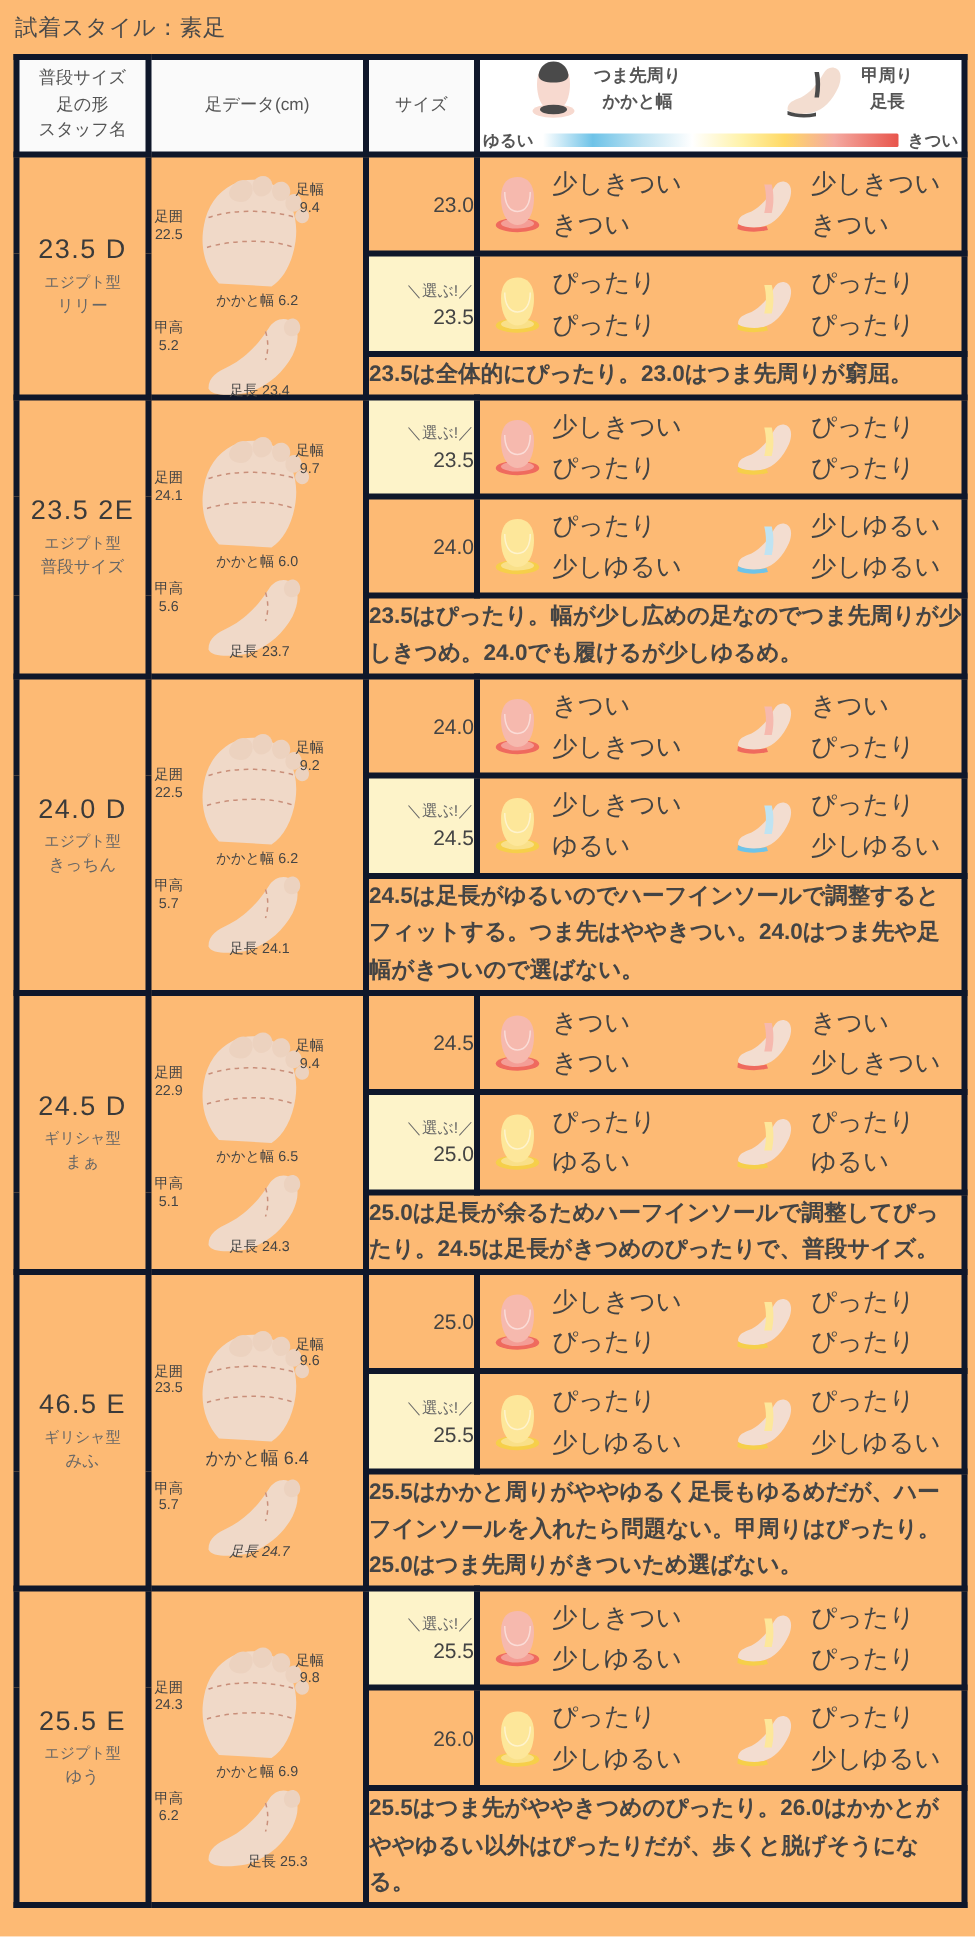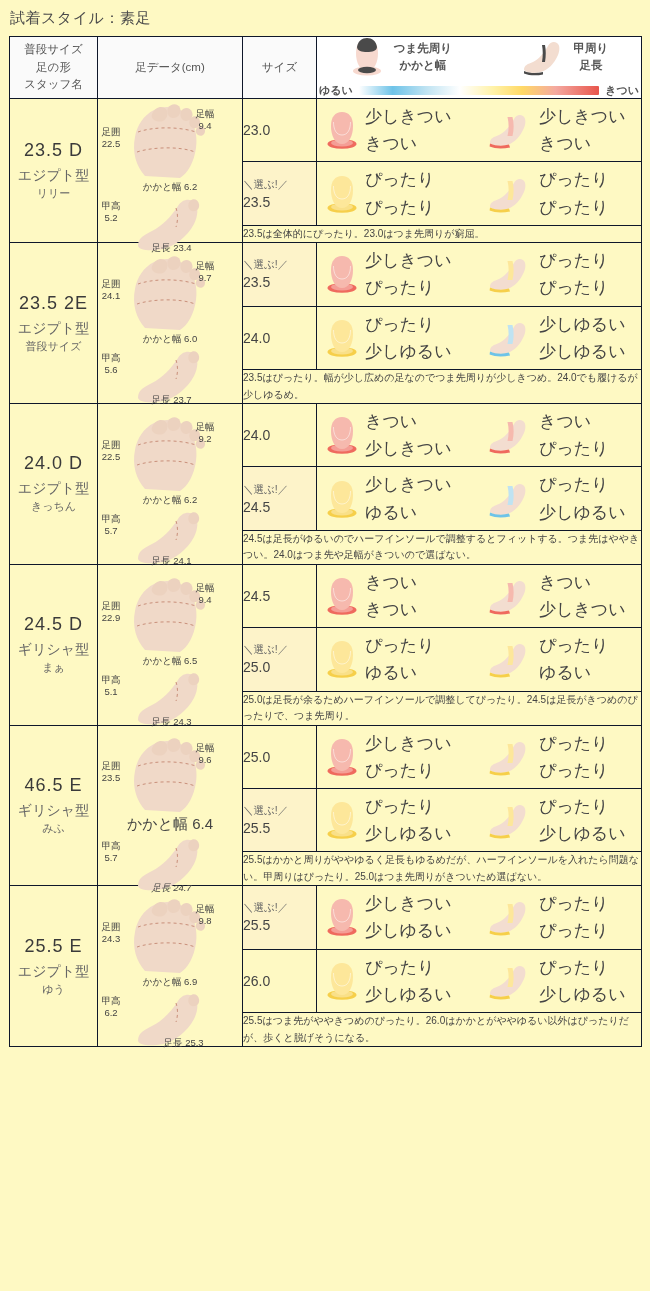--- a/index.html
+++ b/index.html
@@ -6,36 +6,36 @@
   html, body {
     margin: 0; padding: 0;
     background: #ffffff;
     font-family: "Liberation Sans", "DejaVu Sans", sans-serif;
     color: #3a3a3a;
   }
   #page {
     width: 650px;
     min-height: 1291px;
     position: relative;
-    background: #fef9c3;
+    background: #fdba74;
   }
   .page-title {
     font-size: 15px;
     color: #4a4a4a;
     padding: 9px 10px 8px 10px;
     letter-spacing: 0.5px;
   }
   table.fit-table {
     width: 632px;
     margin: 0 9px;
     border-collapse: collapse;
     table-layout: fixed;
   }
   table.fit-table td, table.fit-table th {
-    border: 1px solid #0f172a;
+    border: 4px solid #0f172a;
     vertical-align: middle;
     padding: 0;
   }
   
   .hdr-cell {
     background: #fafafa;
     text-align: center;
     font-size: 11.5px;
     line-height: 1.55;
     color: #555;
@@ -77,60 +77,61 @@
 
   
   .col-size { width: 88px; }
   .col-foot { width: 145px; }
   .col-pick { width: 74px; }
   .col-detail { width: 325px; }
 
   
   .size-cell { text-align: center; padding: 4px 2px; }
   .size-big { font-size: 18px; color: #3a3a3a; letter-spacing: 1px; }
-  .size-sub { font-size: 14px; color: #666; margin-top: 4px; line-height: 1.5; }
+  .size-sub { font-size: 10px; color: #666; margin-top: 4px; line-height: 1.5; }
   .size-name { font-size: 11px; color: #666; }
 
   
   .foot-cell { padding: 4px 2px; }
   .foot-wrap { position: relative; width: 141px; height: 138px; margin: 0 auto; }
   .foot-top { position: relative; width: 141px; height: 78px; }
   .foot-bottom { position: relative; width: 141px; height: 60px; }
   .lbl {
     position: absolute;
     font-size: 9.5px;
     line-height: 1.25;
     color: #444;
     text-align: center;
     white-space: nowrap;
   }
   .lbl b { font-weight: normal; display: block; }
 
   
-  .pick-cell { text-align: left; font-size: 14px; color: #444; padding: 8px 2px; }
+  .pick-cell { text-align: right; font-size: 14px; color: #444; padding: 8px 2px; }
   .pick-cell.chosen { background: #fdf3c9; }
   .pick-tag { font-size: 10.5px; color: #666; display: block; margin-bottom: 2px; }
 
   
   .detail-cell { padding: 0; }
   .detail-inner { display: flex; }
   .half {
     width: 50%;
     display: flex;
     align-items: center;
     gap: 6px;
     padding: 4px 4px 4px 8px;
   }
   .half .texts { font-size: 17px; line-height: 1.6; color: #444; }
 
   .note-cell {
-    font-size: 10px;
+    font-size: 15px;
     line-height: 1.65;
     color: #444;
     padding: 6px 8px 7px 8px;
+    font-weight: bold;
   }
 
   
   svg { display: block; }
 </style>
 </head>
 <body>
 
 <div id="page">
 
@@ -582,21 +583,21 @@
                 </svg>
                 <span class="texts">
                   <div>ぴったり</div>
                   <div>ゆるい</div>
                 </span>
               </div>
             </div>
           </td>
         </tr>
         <tr>
-          <td class="note-cell" colspan="2">25.0は足長が余るためハーフインソールで調整してぴったり。24.5は足長がきつめのぴったりで、つま先周り。</td>
+          <td class="note-cell" colspan="2">25.0は足長が余るためハーフインソールで調整してぴったり。24.5は足長がきつめのぴったりで、普段サイズ。</td>
         </tr>
         <tr>
           <td class="size-cell" rowspan="3">
             <div class="size-big">46.5 E</div>
             <div class="size-sub">ギリシャ型</div>
             <div class="size-name">みふ</div>
           </td>
           <td class="foot-cell" rowspan="3">
             <div class="foot-wrap">
               <div class="foot-top">
@@ -608,21 +609,21 @@
                     <path d="M59 9 C62 5 68 5 70 10 C72 15 68 19 64 19 C60 19 57 14 59 9 Z" fill="#ecd2bf"></path>
                     <path d="M69 16 C72 13 77 14 78 19 C79 24 75 27 71 26 C67 25 66 19 69 16 Z" fill="#ecd2bf"></path>
                     <path d="M76 25 C79 23 83 25 83 29 C83 33 79 35 76 33 C73 31 73 27 76 25 Z" fill="#ecd2bf"></path>
                     <path d="M16 30 C30 25 55 24 74 30" fill="none" stroke="#c98f7a" stroke-width="1" stroke-dasharray="3 3"></path>
                     <path d="M15 50 C30 45 58 44 73 50" fill="none" stroke="#c98f7a" stroke-width="1" stroke-dasharray="3 3"></path>
                   </svg>
                 </div>
                 <span class="lbl" style="left:96px;top:6px;"><b>足幅</b>9.6</span>
                 <span class="lbl" style="left:2px;top:24px;"><b>足囲</b>23.5</span>
               </div>
-              <div style="text-align:center;font-size:15px;color:#444;margin:1px 0 2px 0;">かかと幅 6.4</div>
+              <div style="text-align:center;font-size:12px;color:#444;margin:1px 0 2px 0;">かかと幅 6.4</div>
               <div class="foot-bottom">
                 <div style="position:absolute;left:30px;top:0;">
                   <svg width="100" height="58" viewBox="0 0 100 58">
                     <path d="M8 50 C8 42 14 39 22 35 C32 30 41 21 48 10 C52 3 60 2 64 6 C69 11 68 20 64 28 C57 41 45 50 33 53 C22 55 10 55 8 50 Z" fill="#f0d9c8"></path>
                     <path d="M60 5 C63 2 68 3 69 8 C70 13 66 16 62 15 C58 14 57 8 60 5 Z" fill="#ecd2bf"></path>
                     <path d="M46 12 C48 18 48 25 46 31" fill="none" stroke="#c98f7a" stroke-width="1" stroke-dasharray="3 3"></path>
                   </svg>
                 </div>
                 <span class="lbl" style="left:2px;top:4px;"><b>甲高</b>5.7</span>
                 <span class="lbl" style="left:52px;top:46px;font-style:italic;">足長 24.7</span>

